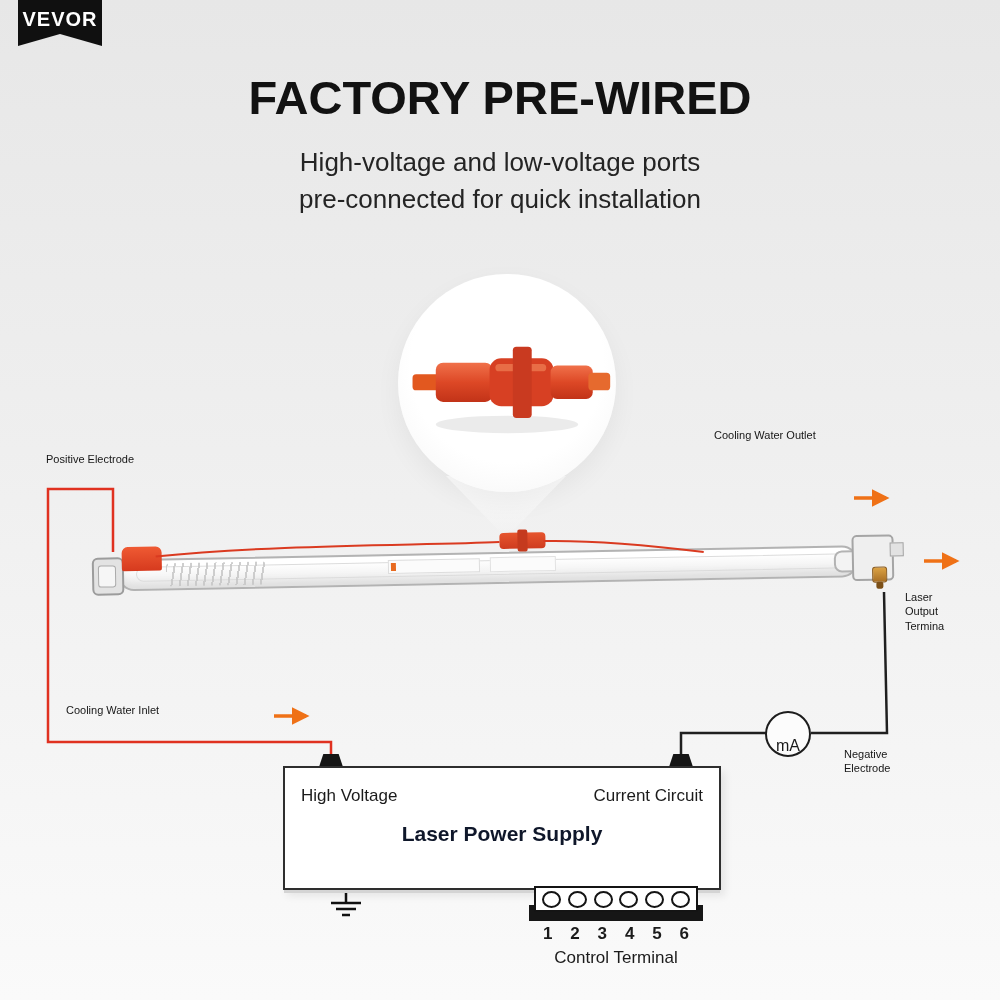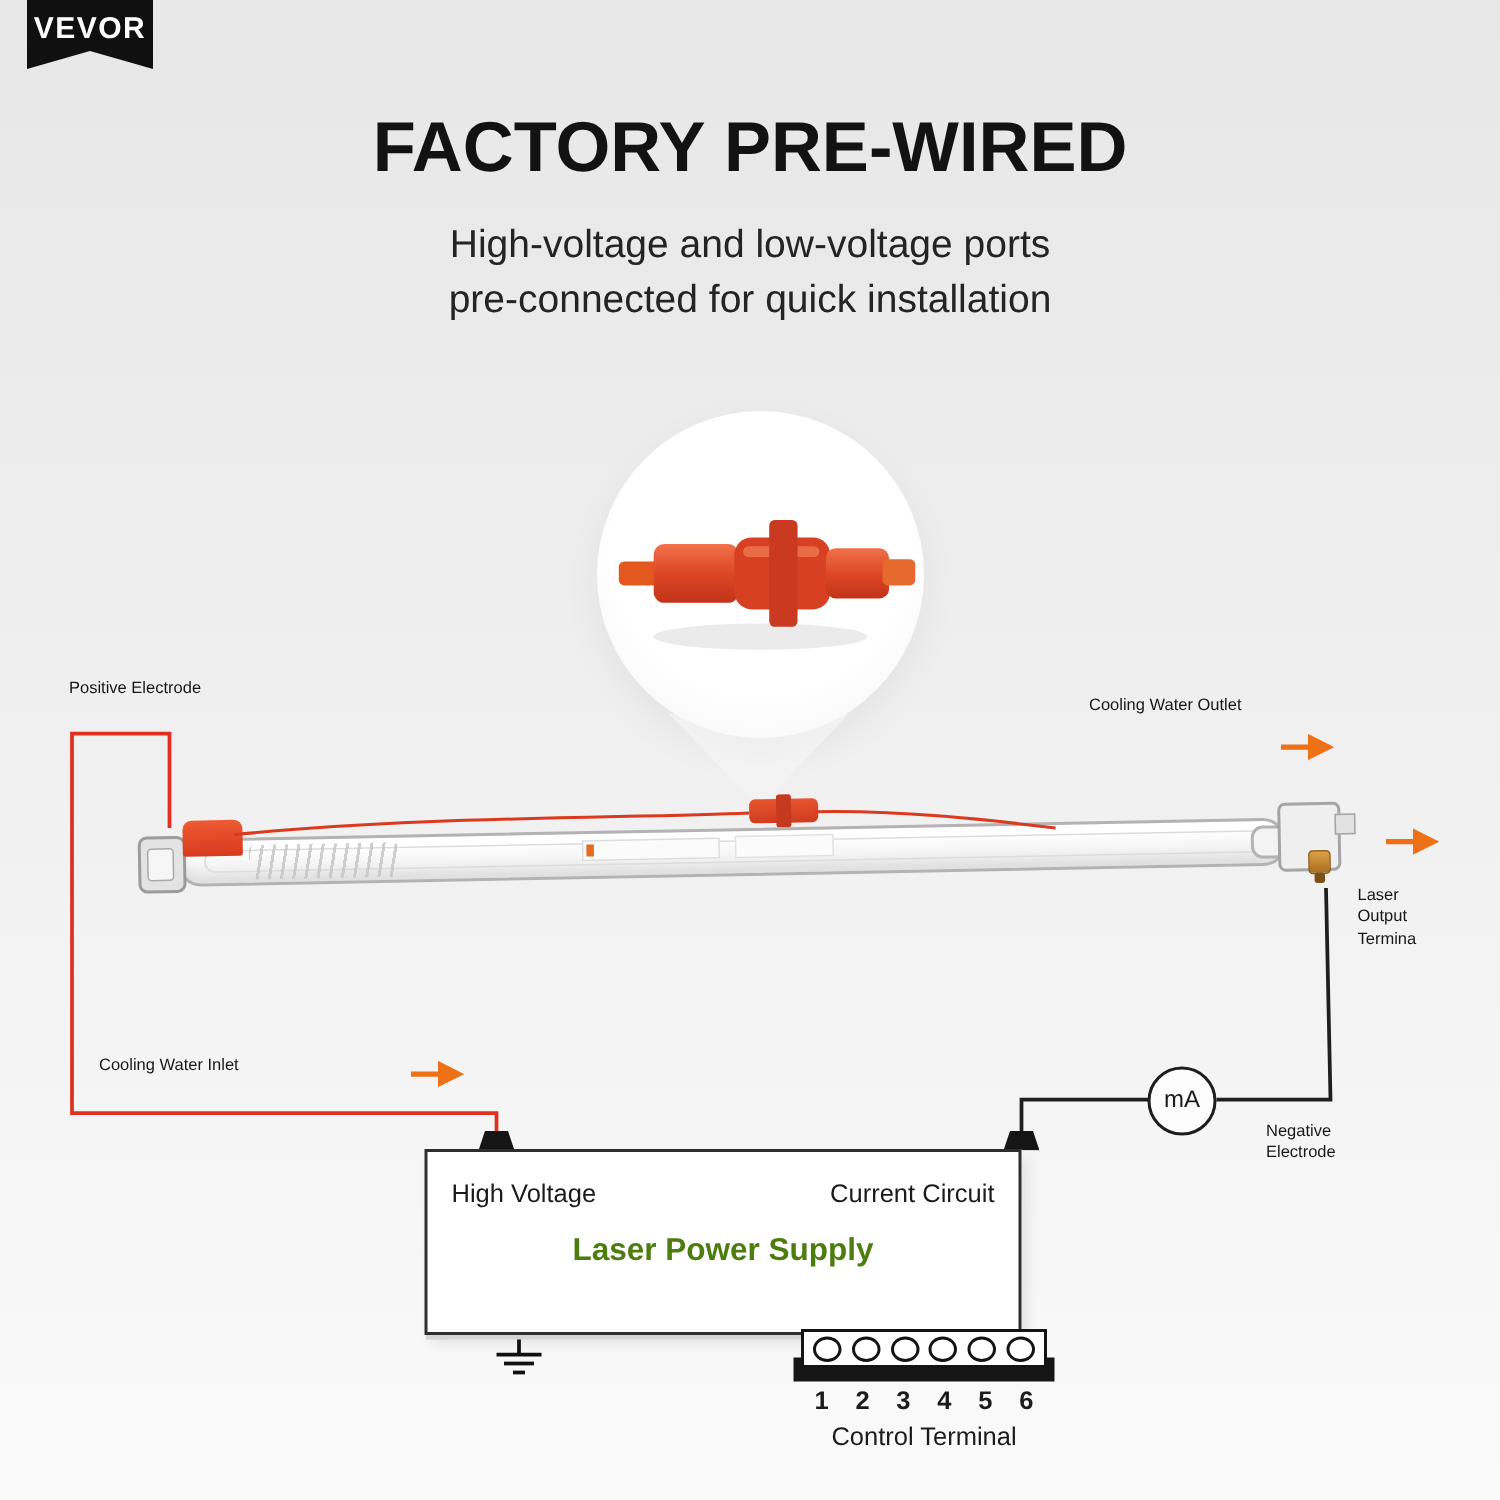--- a/index.html
+++ b/index.html
@@ -56,44 +56,44 @@
   .tube-bracket-arm { left:798px; top:12px; width:14px; height:14px; background:#e2e2e2; border:1px solid #a5a5a5; }
   .tube-valve { left:780px; top:36px; width:15px; height:16px; background:linear-gradient(180deg,#dba244,#a96f24); border:1px solid #8a5a1c; border-radius:3px; }
   .tube-valve-tip { left:784px; top:51px; width:7px; height:7px; background:#7c5018; border-radius:2px; }
   .tube-wires { position:absolute; inset:0; pointer-events:none; }
 
   
   .wires { left:0; top:0; width:1000px; height:1000px; z-index:5; pointer-events:none; }
 
   
   .meter { left:765px; top:711px; width:46px; height:46px; border:2px solid #1d1d1d; border-radius:50%;
-    background:#fcfcfc; display:flex; align-items:center; justify-content:center; font-size:16px; z-index:6; }
-
-  
-  .psu { left:283px; top:766px; width:398px; height:124px; background:#ffffff; border:2px solid #2e2e2e;
+    background:#fcfcfc; display:flex; align-items:flex-end; justify-content:center; font-size:16px; z-index:6; }
+
+  
+  .psu { left:283px; top:766px; width:438px; height:124px; background:#ffffff; border:2px solid #2e2e2e;
     box-shadow:0 4px 0 -1px #d4d4d4, 4px 6px 8px rgba(0,0,0,0.08); z-index:6;text-decoration:underline; }
   .psu-hv { position:absolute; left:16px; top:18px; font-size:17px; }
   .psu-cc { position:absolute; right:16px; top:18px; font-size:17px; }
-  .psu-name { position:absolute; left:0; right:0; top:54px; text-align:center; font-size:21px; font-weight:700; color:#4d7c0f; }
+  .psu-name { position:absolute; left:0; right:0; top:54px; text-align:center; font-size:21px; font-weight:700; color:#0f172a; }
   .plug { width:24px; height:13px; background:#151515; clip-path:polygon(18% 0,82% 0,100% 100%,0 100%); z-index:6; }
   .plug-hv { left:319px; top:754px; }
   .plug-cc { left:669px; top:754px; }
 
   
   .term-base { left:529px; top:905px; width:174px; height:16px; background:#161616; z-index:5; }
   .term-strip { left:534px; top:886px; width:164px; height:26px; background:#ffffff; border:2px solid #141414;
     display:flex; align-items:center; justify-content:space-around; padding:0 3px; z-index:6; }
   .term-screw { width:19px; height:17px; border:2.5px solid #141414; border-radius:50%; background:#fff; }
   .term-nums { left:534px; top:924px; width:164px; display:flex; justify-content:space-around; font-size:17px; font-weight:700; z-index:6; }
   .term-label { left:524px; top:948px; width:184px; text-align:center; font-size:17px; z-index:6; }
 
   
   .lbl { font-size:11px; color:#161616; z-index:6; }
   .lbl-pos   { left:46px;  top:453px; }
-  .lbl-out   { left:714px; top:464px;margin-left:12px; }
+  .lbl-out   { left:714px; top:429px; }
   .lbl-in    { left:66px;  top:704px; }
   .lbl-laser { left:905px; top:590px; white-space:pre-line; line-height:1.3; }
   .lbl-neg   { left:844px; top:747px; white-space:pre-line; line-height:1.3; }
 </style>
 </head>
 <body>
 
 <div class="canvas">
 
   <div class="abs logo">

